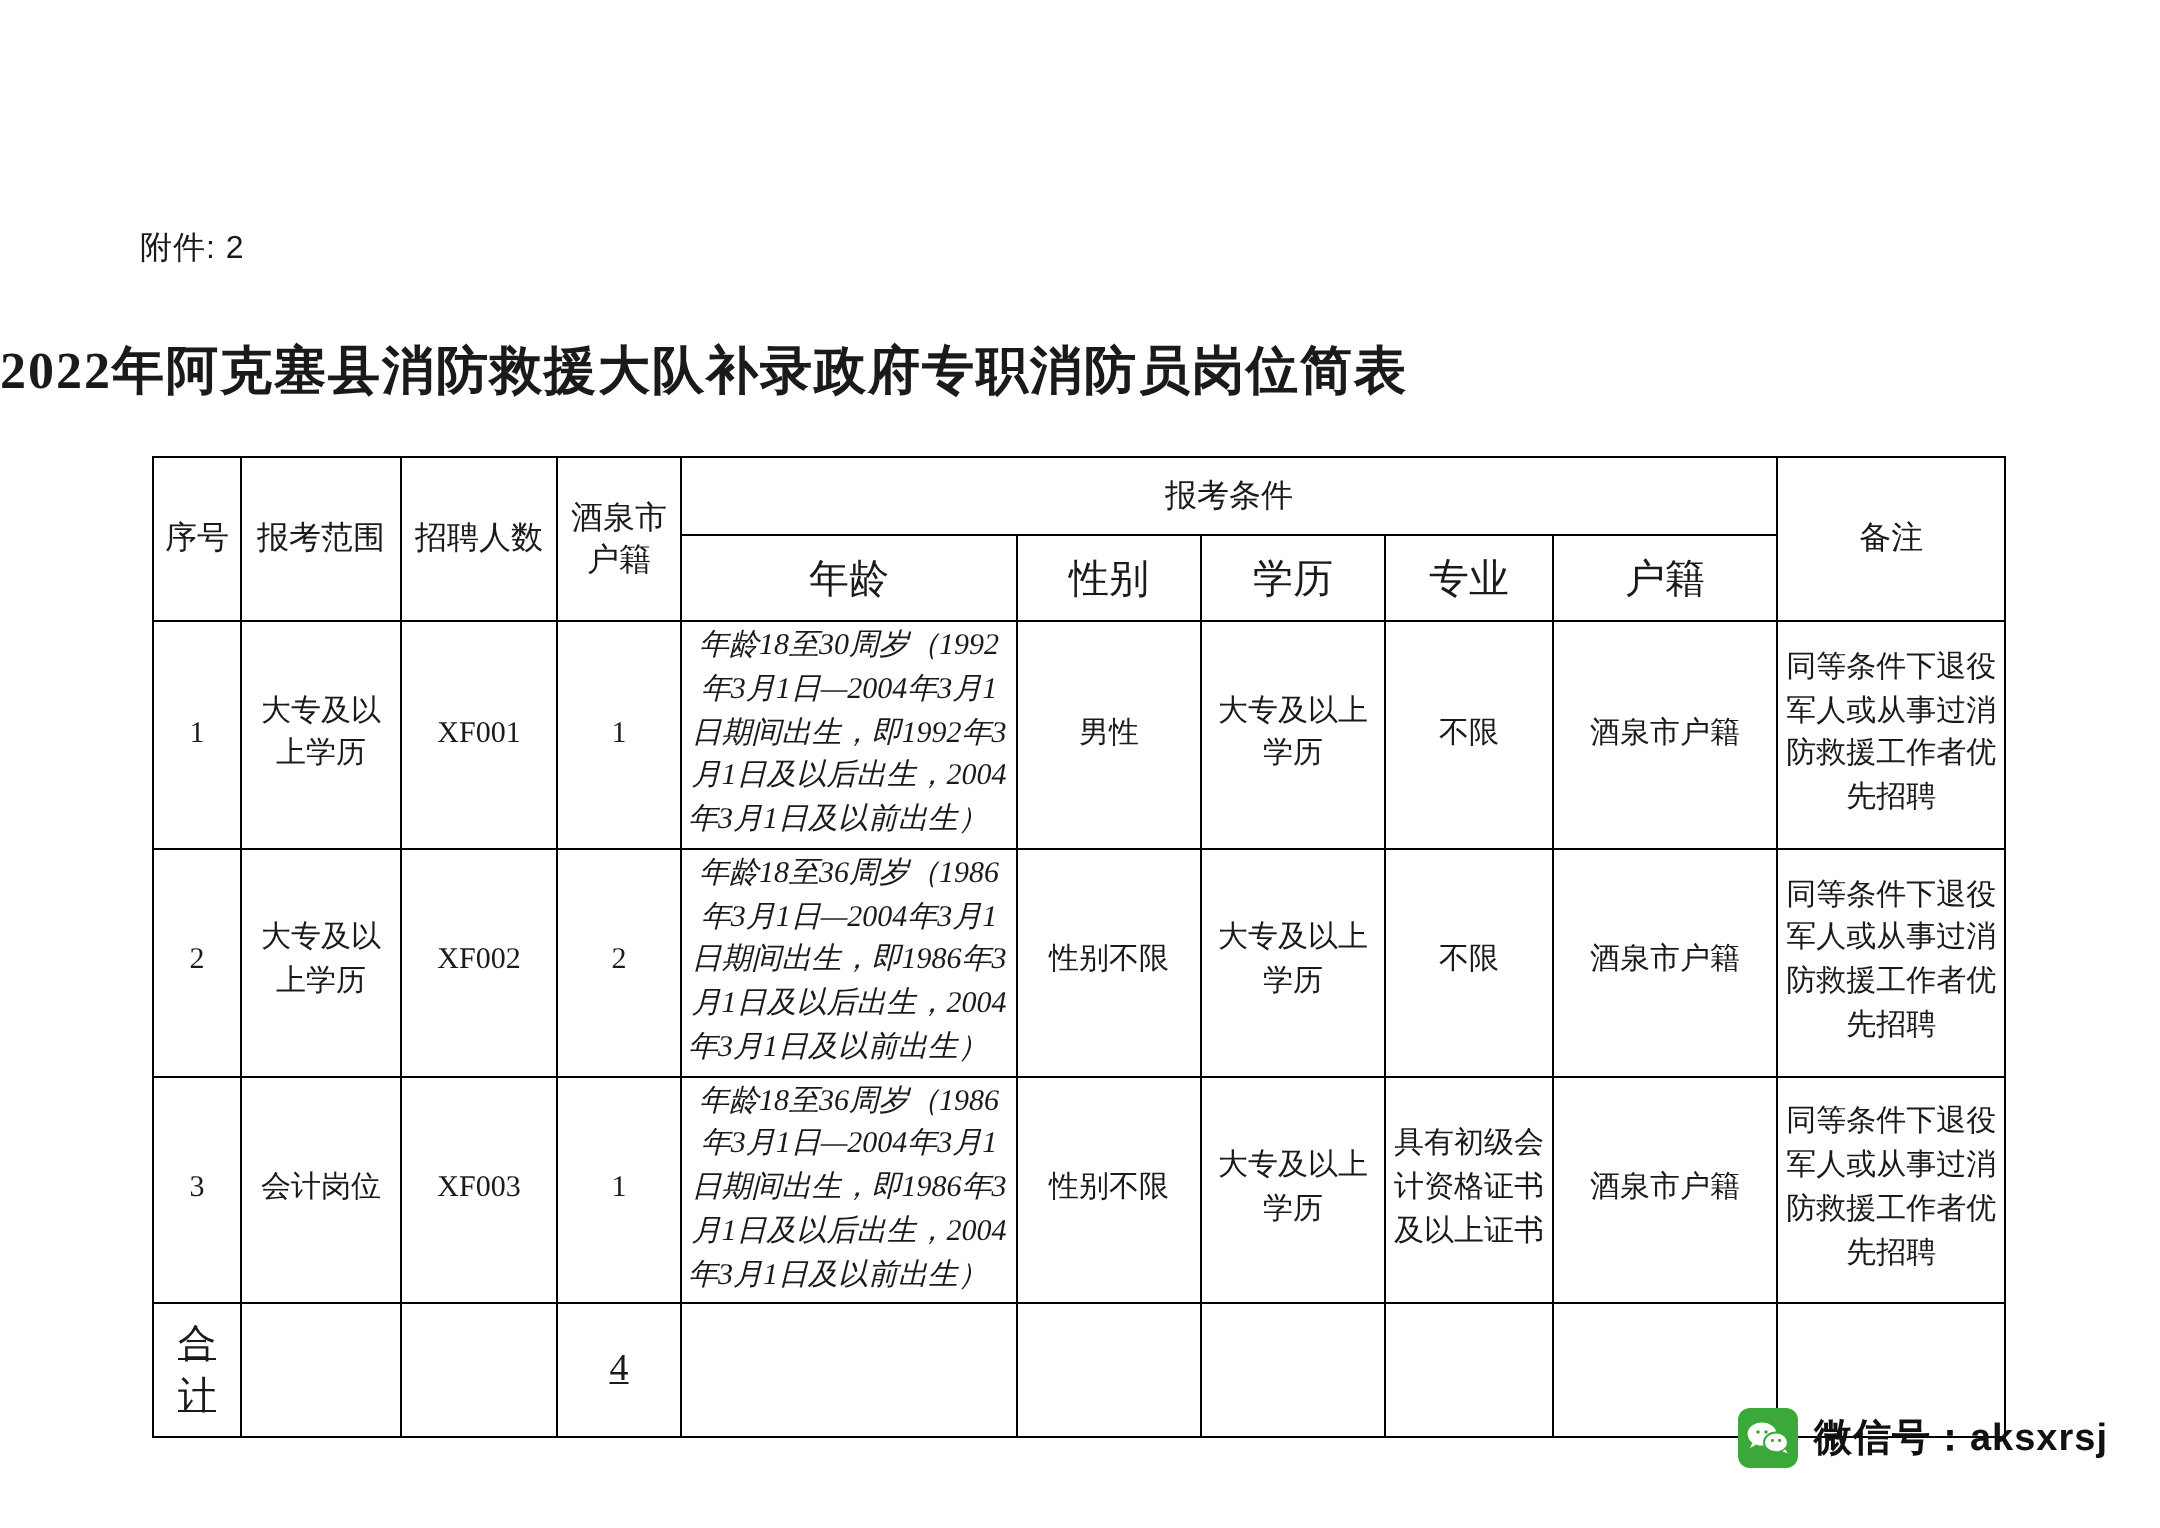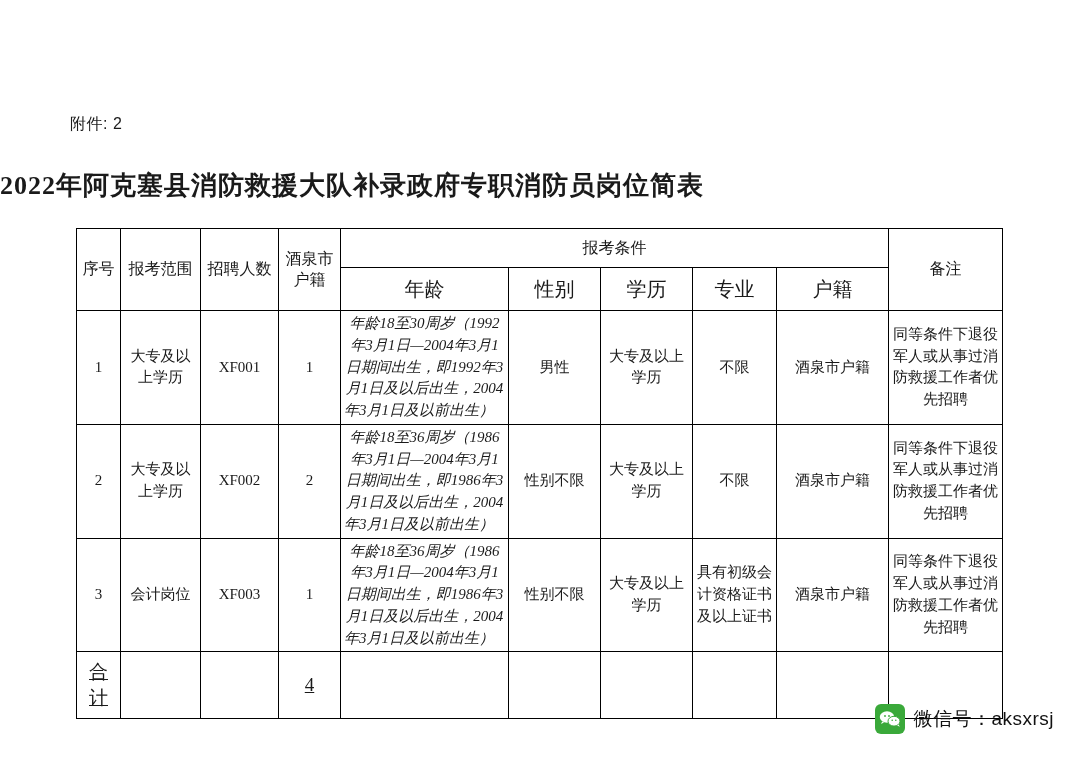--- a/index.html
+++ b/index.html
@@ -130,21 +130,21 @@
   }
   .wm-logo {
     width: 30px;
     height: 30px;
     border-radius: 6px;
     background: #3aa93a;
     position: relative;
     display: inline-block;
   }
   .wm-logo svg { position: absolute; left: 4px; top: 6px; }
-  .wm-text { letter-spacing: 0.5px; }
+  .wm-text { letter-spacing: 0.5px; font-weight: bold; }
 </style>
 </head>
 <body>
 
 <div class="page">
 
   <div class="attachment-label">附件: 2</div>
 
   <div class="doc-title">2022年阿克塞县消防救援大队补录政府专职消防员岗位简表</div>
 

